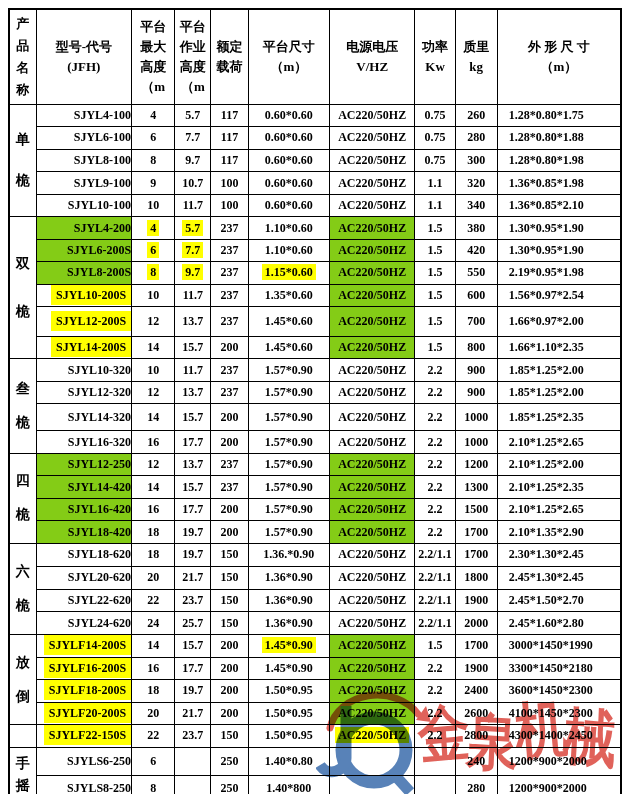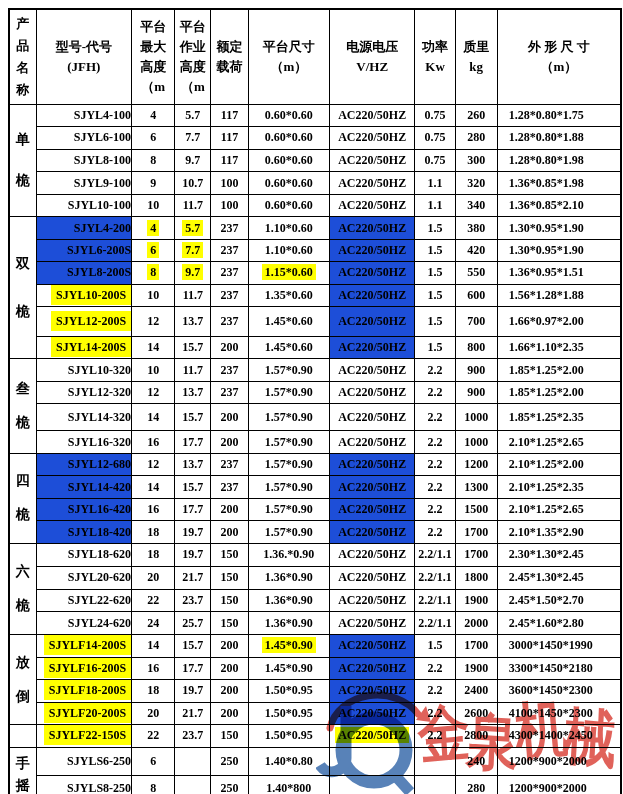--- a/index.html
+++ b/index.html
@@ -11,21 +11,21 @@
   th,td{border:1px solid #000;padding:0;overflow:hidden;white-space:nowrap;
         color:#000;font-weight:bold;}
   th{font-size:13px;line-height:20px;text-align:center;vertical-align:middle;}
   th .vchar{line-height:22px;}
   td{font-size:12px;text-align:center;vertical-align:middle;}
   td.model-cell{text-align:right;padding-left:7px;}
   td.dims-cell{text-align:left;padding-left:11px;}
   td.group-cell{padding:0;}
   .group-label{display:flex;flex-direction:column;justify-content:space-evenly;
                align-items:center;font-size:14px;font-weight:bold;width:100%;}
-  .cell-hl{background:#1d4ed8;}
+  .cell-hl{background:#84cc16;}
   .text-hl{background:#ffff00;padding:1px 3px;}
   td.model-cell .text-hl{padding:3px 5px;}
   
   .watermark{position:absolute;left:310px;top:680px;width:313px;height:114px;
              pointer-events:none;opacity:0.8;mix-blend-mode:multiply;z-index:5;}
   .wm-logo{position:absolute;left:6px;top:10px;width:122px;height:104px;}
   .wm-text{position:absolute;left:108px;top:6px;display:flex;
            font-size:62px;font-weight:bold;letter-spacing:-4px;
            transform:scaleX(0.84);transform-origin:left top;
            font-family:"Liberation Serif","DejaVu Serif",serif;}
@@ -195,32 +195,32 @@
         </tr>
         <tr style="height: 22.4px;">
           <td class="model-cell cell-hl"><span>SJYL8-200S</span></td>
           <td><span class="text-hl">8</span></td>
           <td><span class="text-hl">9.7</span></td>
           <td><span>237</span></td>
           <td><span class="text-hl">1.15*0.60</span></td>
           <td class="cell-hl"><span>AC220/50HZ</span></td>
           <td><span>1.5</span></td>
           <td><span>550</span></td>
-          <td class="dims-cell"><span>1.36*0.95*1.51</span></td>
+          <td class="dims-cell"><span>2.19*0.95*1.98</span></td>
         </tr>
         <tr style="height: 22.4px; margin-left: 28px;">
           <td class="model-cell"><span class="text-hl">SJYL10-200S</span></td>
           <td><span>10</span></td>
           <td><span>11.7</span></td>
           <td><span>237</span></td>
           <td><span>1.35*0.60</span></td>
           <td class="cell-hl"><span>AC220/50HZ</span></td>
           <td><span>1.5</span></td>
           <td><span>600</span></td>
-          <td class="dims-cell"><span>1.56*1.28*1.88</span></td>
+          <td class="dims-cell"><span>1.56*0.97*2.54</span></td>
         </tr>
         <tr style="height: 30px;">
           <td class="model-cell"><span class="text-hl">SJYL12-200S</span></td>
           <td><span>12</span></td>
           <td><span>13.7</span></td>
           <td><span>237</span></td>
           <td><span>1.45*0.60</span></td>
           <td class="cell-hl"><span>AC220/50HZ</span></td>
           <td><span>1.5</span></td>
           <td><span>700</span></td>
@@ -287,21 +287,21 @@
           <td><span>1000</span></td>
           <td class="dims-cell"><span>2.10*1.25*2.65</span></td>
         </tr>
         <tr style="height: 22.5px;">
           <td class="group-cell" rowspan="4">
             <div class="group-label" style="height: 84px;">
               <span>四</span>
               <span>桅</span>
             </div>
           </td>
-          <td class="model-cell cell-hl"><span>SJYL12-680</span></td>
+          <td class="model-cell cell-hl"><span>SJYL12-250</span></td>
           <td><span>12</span></td>
           <td><span>13.7</span></td>
           <td><span>237</span></td>
           <td><span>1.57*0.90</span></td>
           <td class="cell-hl"><span>AC220/50HZ</span></td>
           <td><span>2.2</span></td>
           <td><span>1200</span></td>
           <td class="dims-cell"><span>2.10*1.25*2.00</span></td>
         </tr>
         <tr style="height: 22.5px; padding-left: 26px;">

